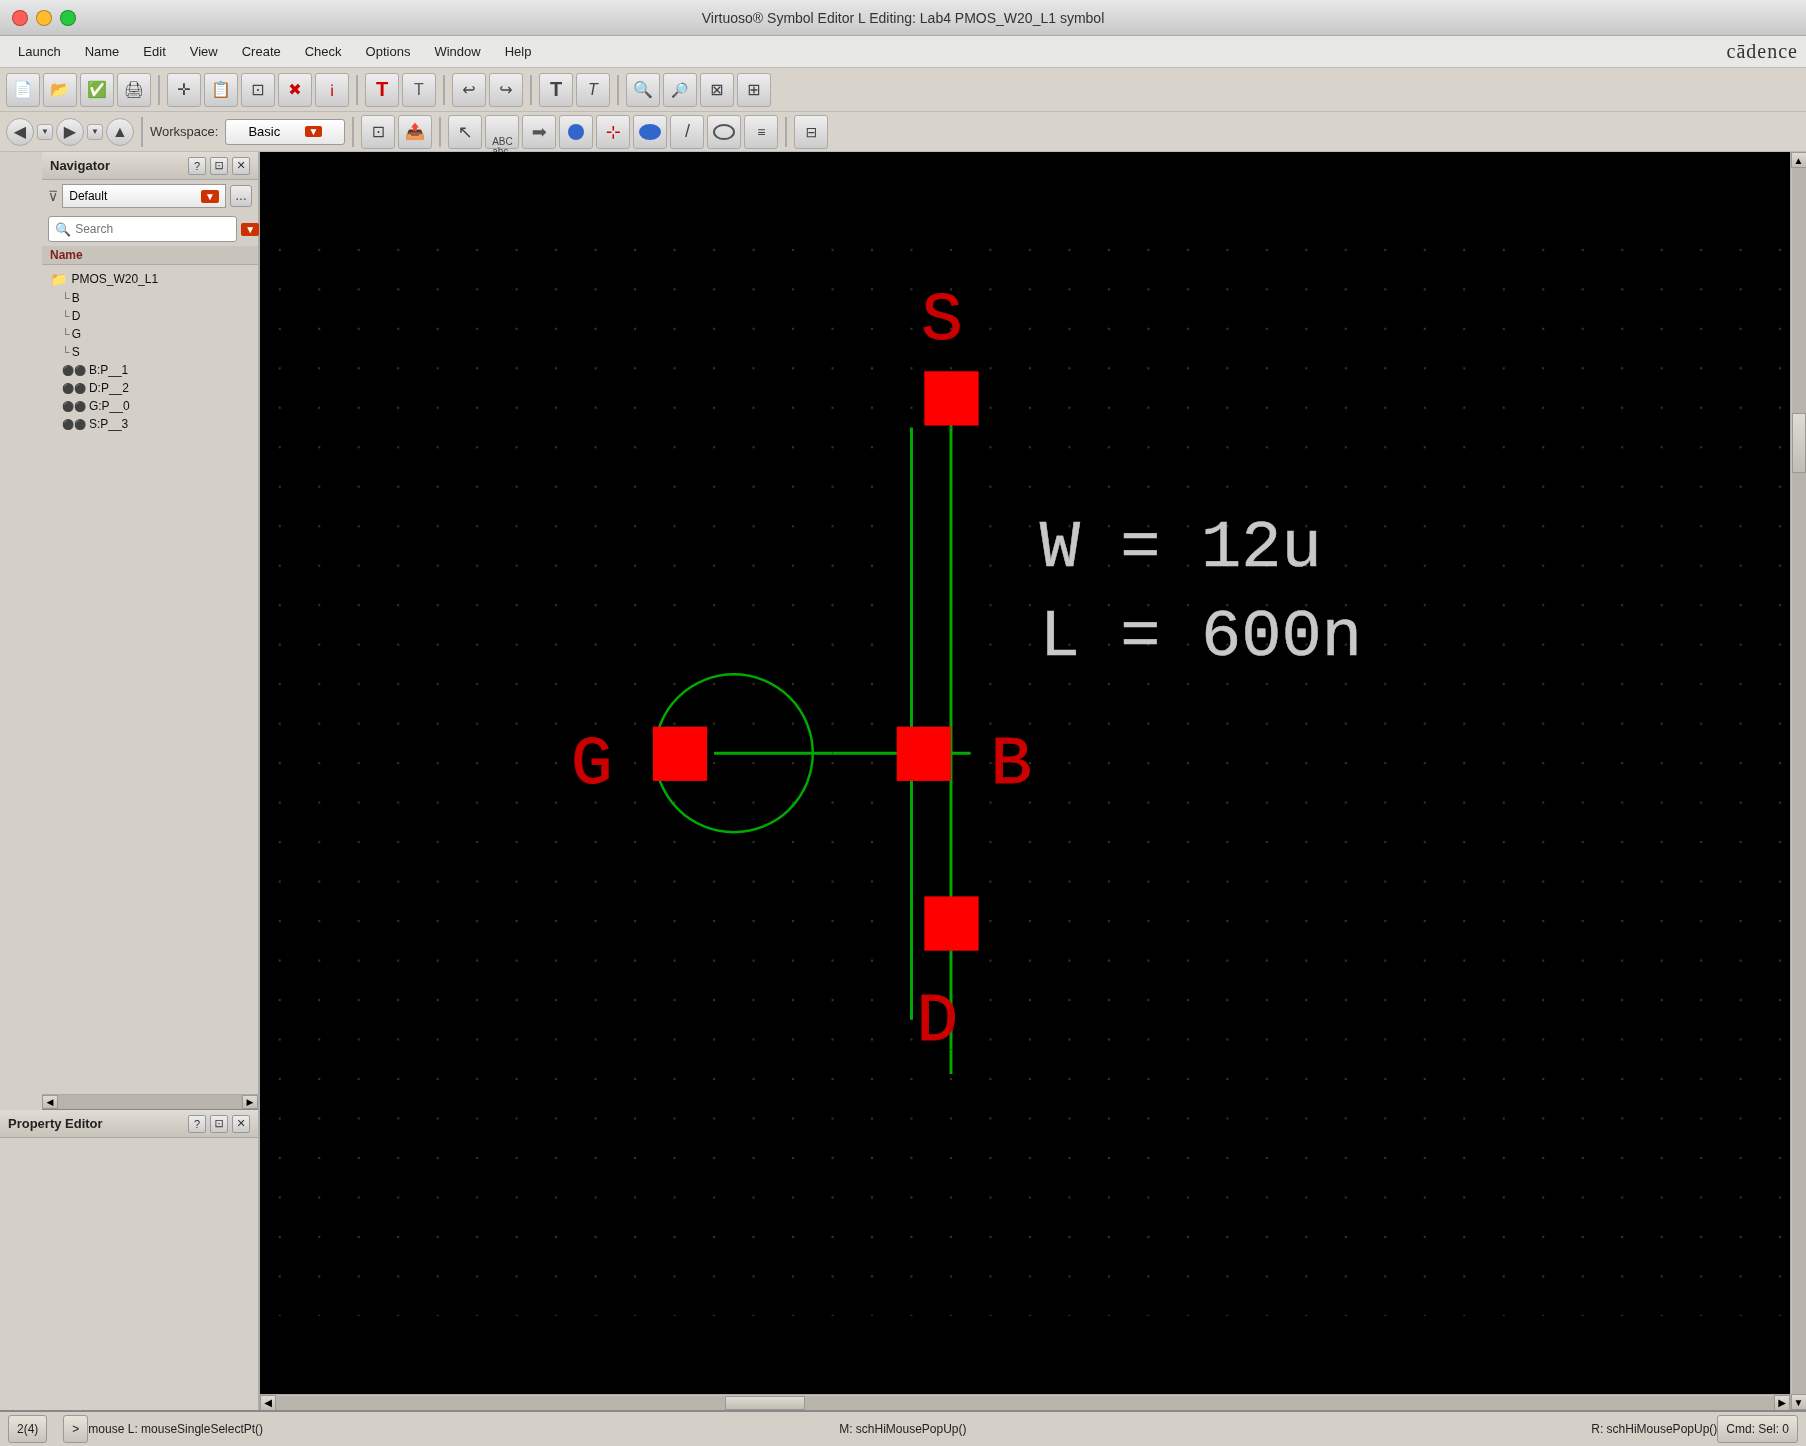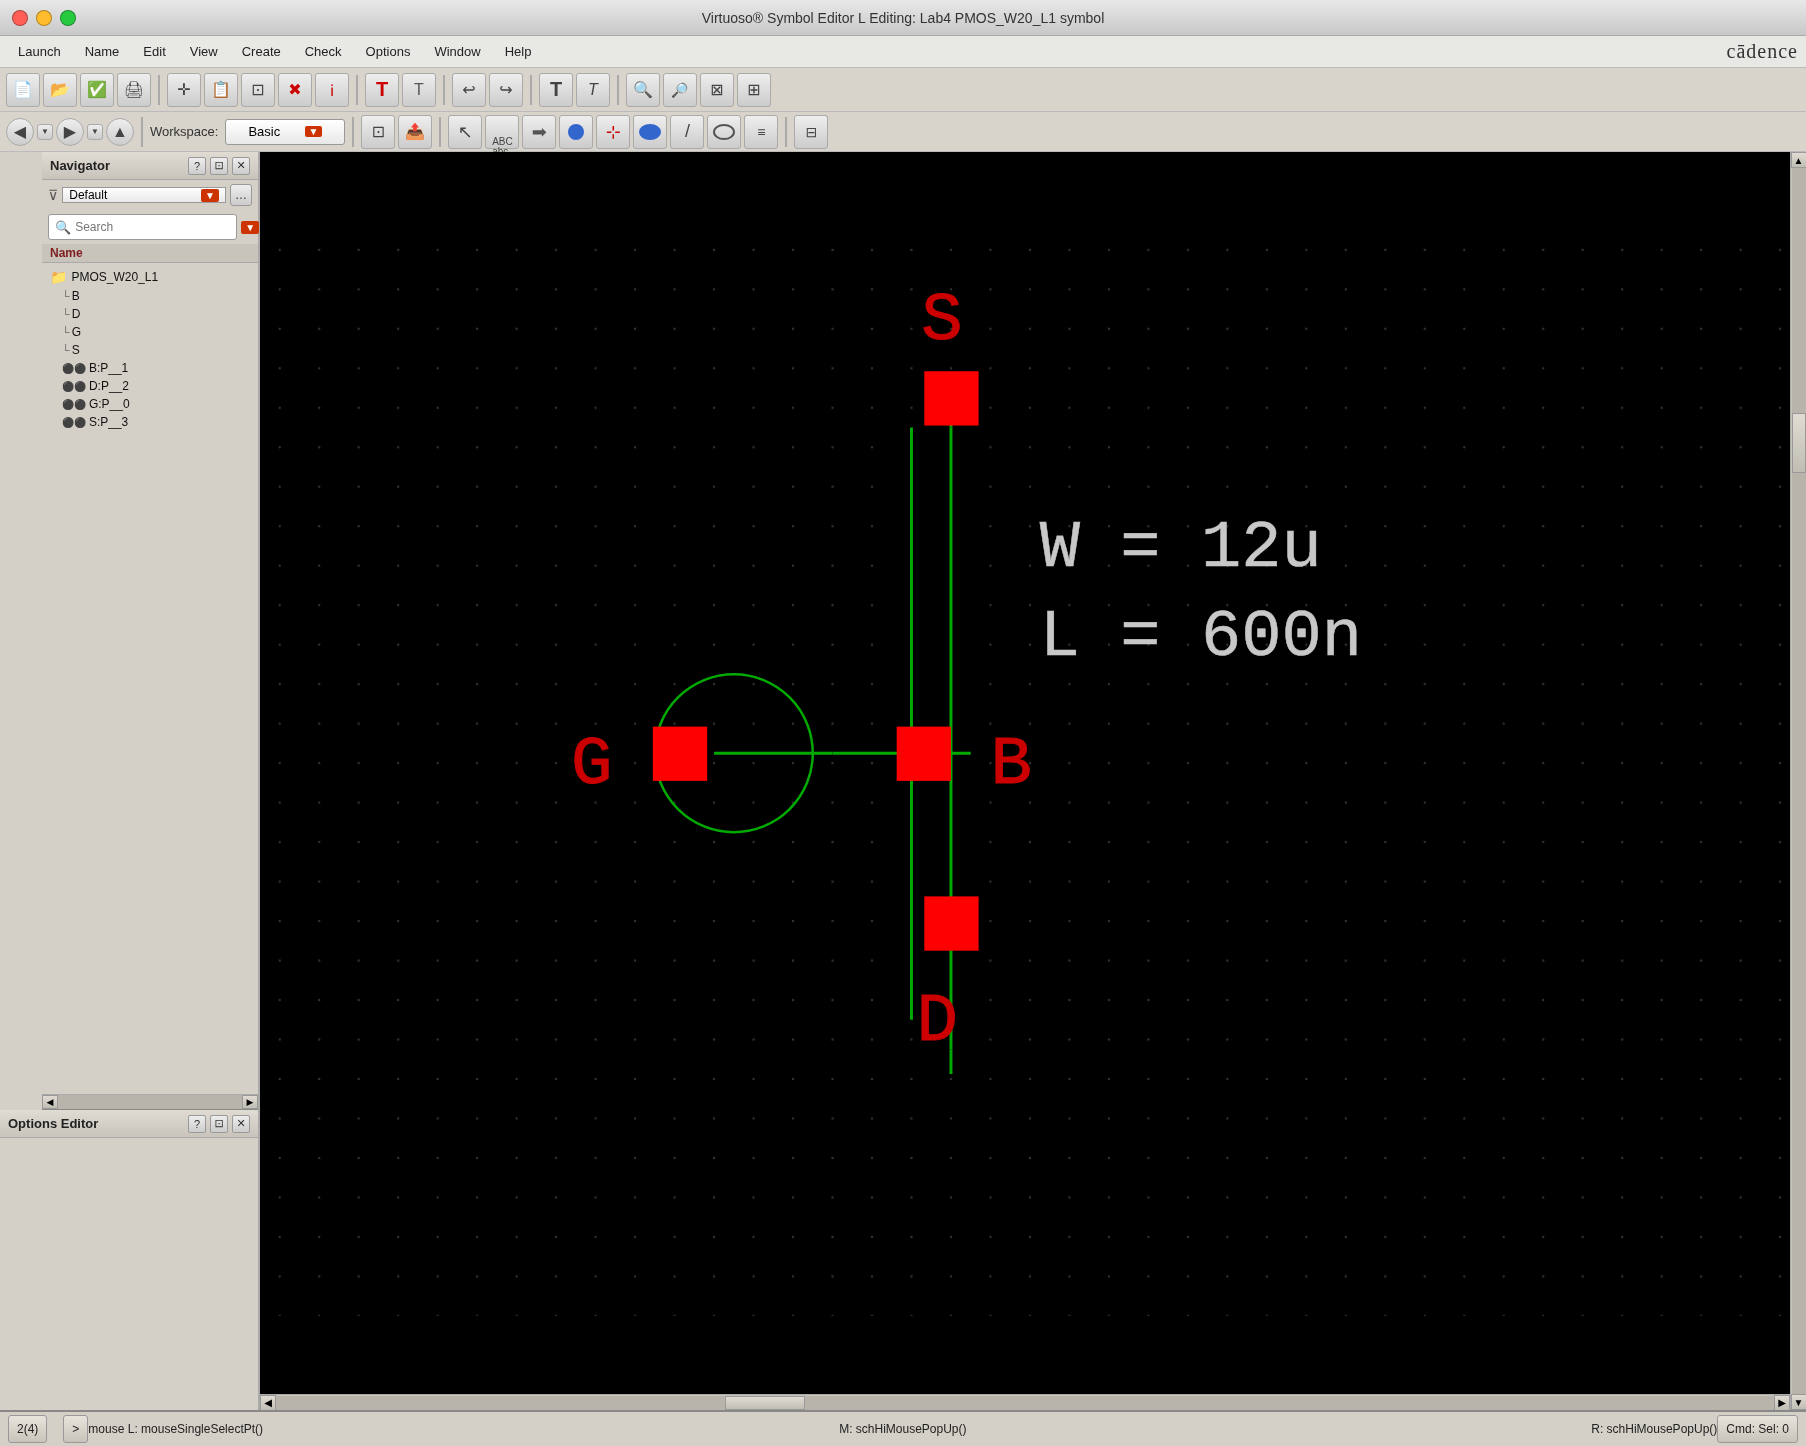--- a/index.html
+++ b/index.html
@@ -175,21 +175,21 @@
     #filter-row {
       padding: 4px 6px;
       display: flex;
       align-items: center;
       gap: 4px;
       background: #d4d0c8;
     }
     .filter-icon { font-size: 14px; color: #555; }
     .filter-dropdown {
       flex: 1;
-      height: 16px;
+      height: 24px;
       background: linear-gradient(to bottom, #fff, #e8e8e8);
       border: 1px solid #999;
       border-radius: 0;
       display: flex;
       align-items: center;
       justify-content: space-between;
       padding: 0 6px;
       font-size: 12px;
       cursor: pointer;
     }
@@ -639,21 +639,21 @@
 
       <div id="nav-hscroll">
         <div style="width:16px;height:14px;background:linear-gradient(to bottom,#e0dcd4,#c0bdb5);border:1px solid #999;cursor:pointer;display:flex;align-items:center;justify-content:center;font-size:9px;">◀</div>
         <div style="flex:1;height:14px;background:#b8b4ac;"></div>
         <div style="width:16px;height:14px;background:linear-gradient(to bottom,#e0dcd4,#c0bdb5);border:1px solid #999;cursor:pointer;display:flex;align-items:center;justify-content:center;font-size:9px;">▶</div>
       </div>
     </div>
 
     <div id="property-editor">
       <div id="pe-header">
-        <span id="pe-title">Options Editor</span>
+        <span id="pe-title">Property Editor</span>
         <div class="panel-controls">
           <div class="panel-ctrl-btn">?</div>
           <div class="panel-ctrl-btn">⊡</div>
           <div class="panel-ctrl-btn">✕</div>
         </div>
       </div>
       <div id="pe-content"></div>
     </div>
   </div>
 

